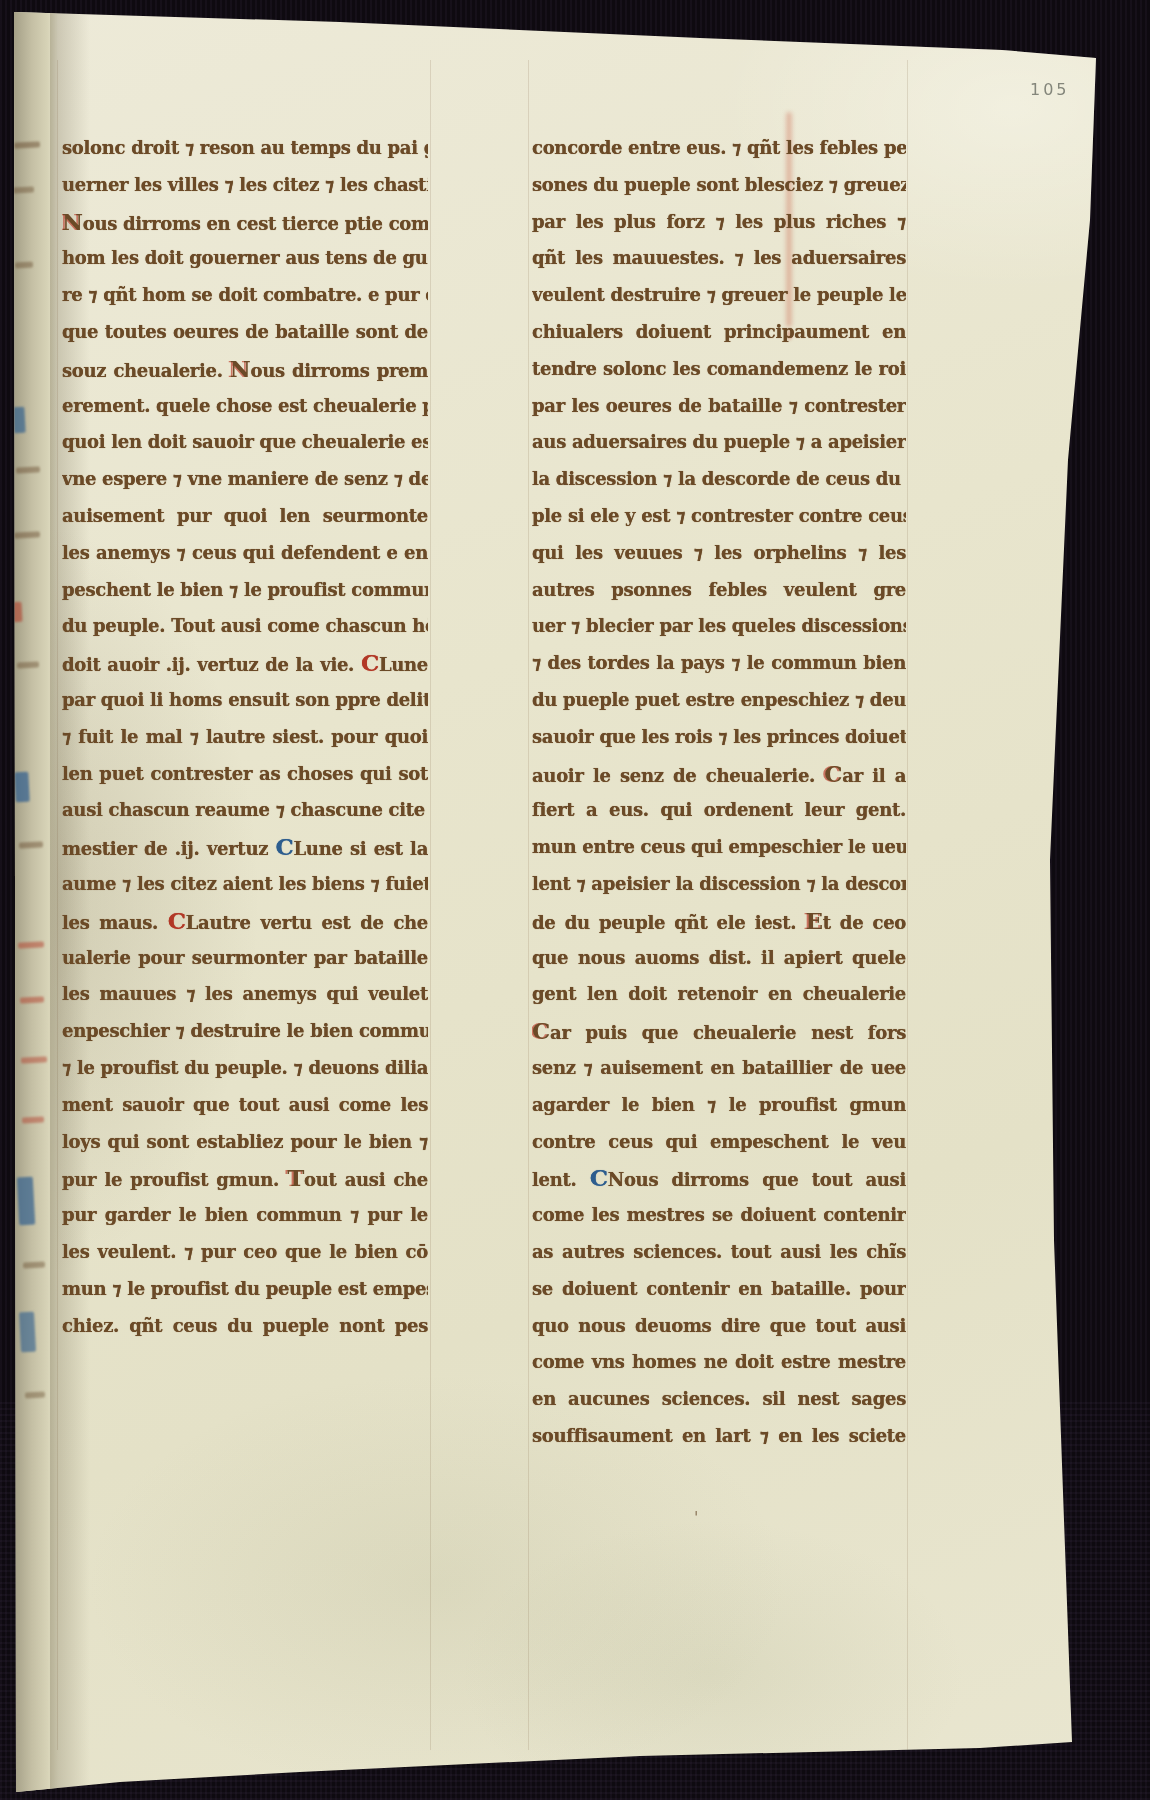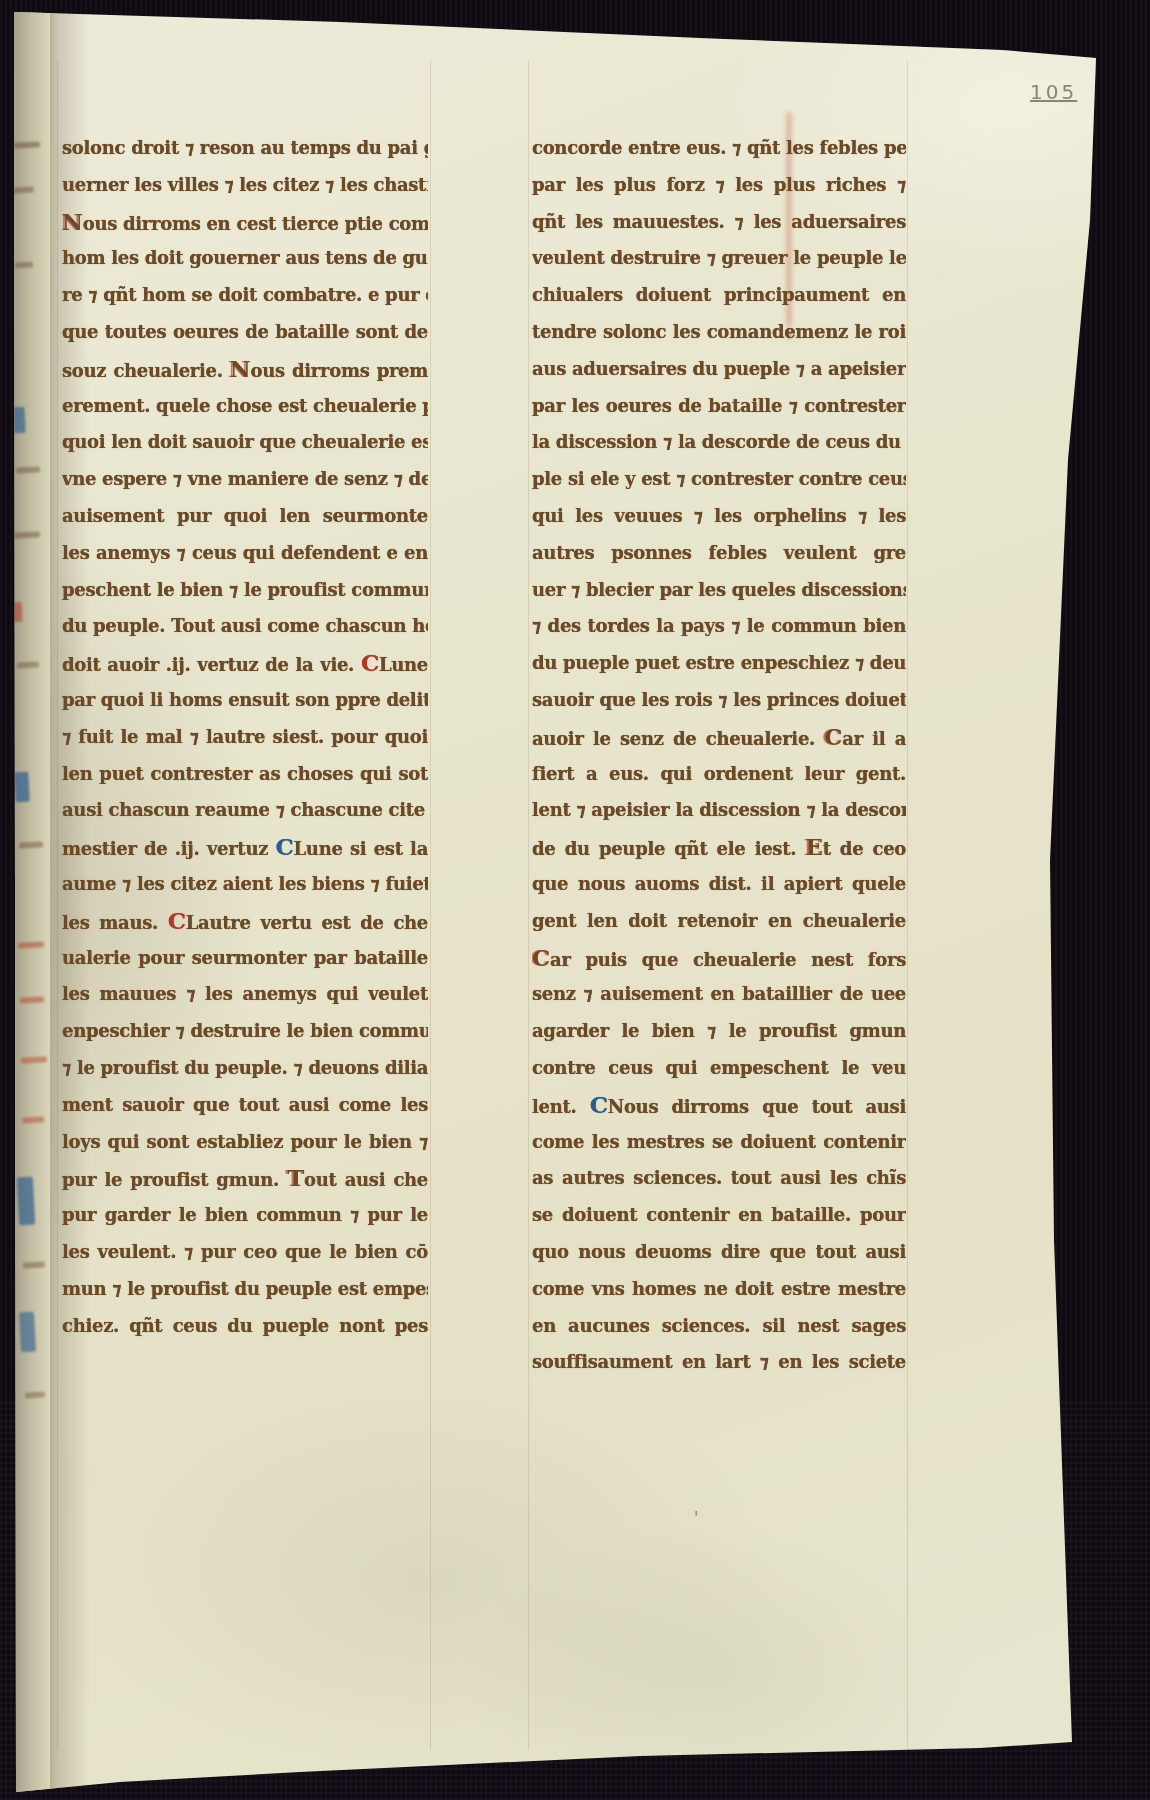--- a/index.html
+++ b/index.html
@@ -33,22 +33,22 @@
   .rule{position:absolute;top:60px;bottom:50px;width:1px;background:rgba(120,90,55,.16);}
   
   .col{position:absolute;top:130px;color:#6b4a27;font-size:18px;font-weight:bold;
        letter-spacing:-.3px;filter:blur(.35px);text-shadow:0 0 .7px #6b4a27;}
   .mline{height:36.8px;line-height:36.8px;text-align:justify;text-align-last:justify;
          overflow:hidden;white-space:nowrap;}
   .cp{font-size:23px;font-weight:bold;}
   .R{color:#b23826;text-shadow:0 0 .7px #b23826;}
   .B{color:#2d5d8e;text-shadow:0 0 .7px #2d5d8e;}
   .T{color:#6b4a27;text-shadow:-2px 0 0 rgba(187,55,38,.65);}
-  #folio{position:absolute;left:1030px;top:80px;color:#84867b;font-size:20px;
-         letter-spacing:3px;font-family:"DejaVu Sans",sans-serif;filter:blur(.3px);text-decoration:underline;}
+  #folio{position:absolute;left:1030px;top:80px;color:#84867b;font-size:16px;
+         letter-spacing:3px;font-family:"DejaVu Sans",sans-serif;filter:blur(.3px);}
   #smear{position:absolute;left:786px;top:112px;width:6px;height:215px;
          background:rgba(195,75,50,.30);filter:blur(2px);border-radius:3px;}
   #smear2{position:absolute;left:787px;top:330px;width:5px;height:10px;
          background:rgba(195,75,50,.35);filter:blur(1.5px);border-radius:50%;}
   #bmark{position:absolute;left:694px;top:1508px;color:rgba(100,70,40,.7);
          font-size:16px;filter:blur(.3px);}
 </style>
 </head>
 <body>
 
@@ -119,37 +119,39 @@
         <div class="mline">ment sauoir que tout ausi come les</div>
         <div class="mline">loys qui sont establiez pour le bien ⁊</div>
         <div class="mline">pur le proufist gmun. <span class="cp T">T</span>out ausi che</div>
         <div class="mline">pur garder le bien commun ⁊ pur le</div>
         <div class="mline">les veulent. ⁊ pur ceo que le bien cō</div>
         <div class="mline">mun ⁊ le proufist du peuple est empes</div>
         <div class="mline">chiez. qñt ceus du pueple nont pes</div>
       </div>
     <div class="col" style="left:532px;width:374px">
         <div class="mline">concorde entre eus. ⁊ qñt les febles per</div>
+        <div class="mline">sones du pueple sont blesciez ⁊ greuez</div>
         <div class="mline">par les plus forz ⁊ les plus riches ⁊</div>
         <div class="mline">qñt les mauuestes. ⁊ les aduersaires</div>
         <div class="mline">veulent destruire ⁊ greuer le peuple les</div>
         <div class="mline">chiualers doiuent principaument en</div>
         <div class="mline">tendre solonc les comandemenz le roi</div>
+        <div class="mline">par les oeures de bataille ⁊ contrester</div>
         <div class="mline">aus aduersaires du pueple ⁊ a apeisier</div>
-        <div class="mline">par les oeures de bataille ⁊ contrester</div>
         <div class="mline">la discession ⁊ la descorde de ceus du pue</div>
         <div class="mline">ple si ele y est ⁊ contrester contre ceus</div>
         <div class="mline">qui les veuues ⁊ les orphelins ⁊ les</div>
         <div class="mline">autres psonnes febles veulent gre</div>
         <div class="mline">uer ⁊ blecier par les queles discessions</div>
         <div class="mline">⁊ des tordes la pays ⁊ le commun bien</div>
         <div class="mline">du pueple puet estre enpeschiez ⁊ deuōs</div>
         <div class="mline">sauoir que les rois ⁊ les princes doiuet</div>
         <div class="mline">auoir le senz de cheualerie. <span class="cp T">C</span>ar il a</div>
         <div class="mline">fiert a eus. qui ordenent leur gent.</div>
+        <div class="mline">mun entre ceus qui empeschier le ueu</div>
         <div class="mline">lent ⁊ apeisier la discession ⁊ la descor</div>
         <div class="mline">de du peuple qñt ele iest. <span class="cp T">E</span>t de ceo</div>
         <div class="mline">que nous auoms dist. il apiert quele</div>
         <div class="mline">gent len doit retenoir en cheualerie</div>
         <div class="mline"><span class="cp T">C</span>ar puis que cheualerie nest fors</div>
         <div class="mline">senz ⁊ auisement en bataillier de uee</div>
         <div class="mline">agarder le bien ⁊ le proufist gmun</div>
         <div class="mline">contre ceus qui empeschent le veu</div>
         <div class="mline">lent. <span class="cp B">C</span>Nous dirroms que tout ausi</div>
         <div class="mline">come les mestres se doiuent contenir</div>

